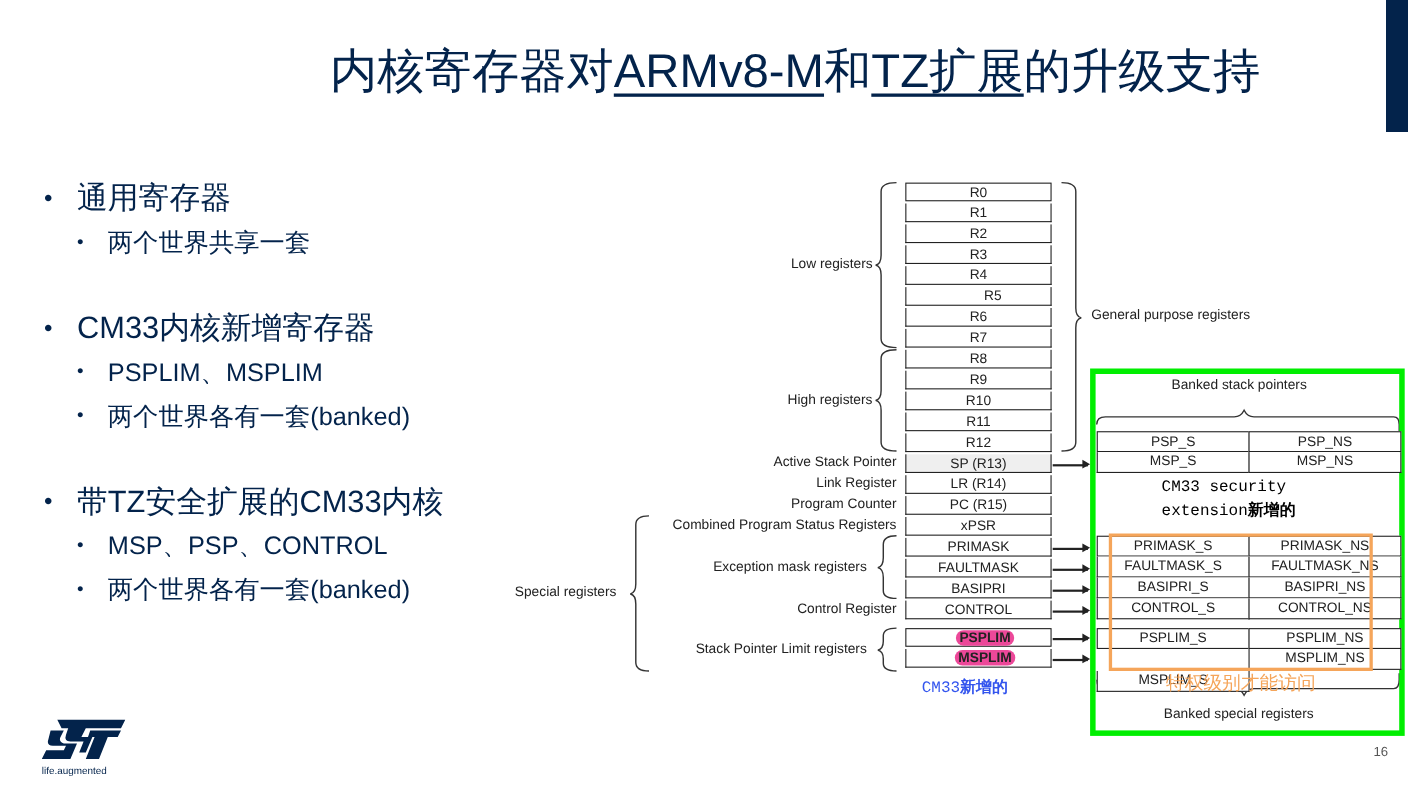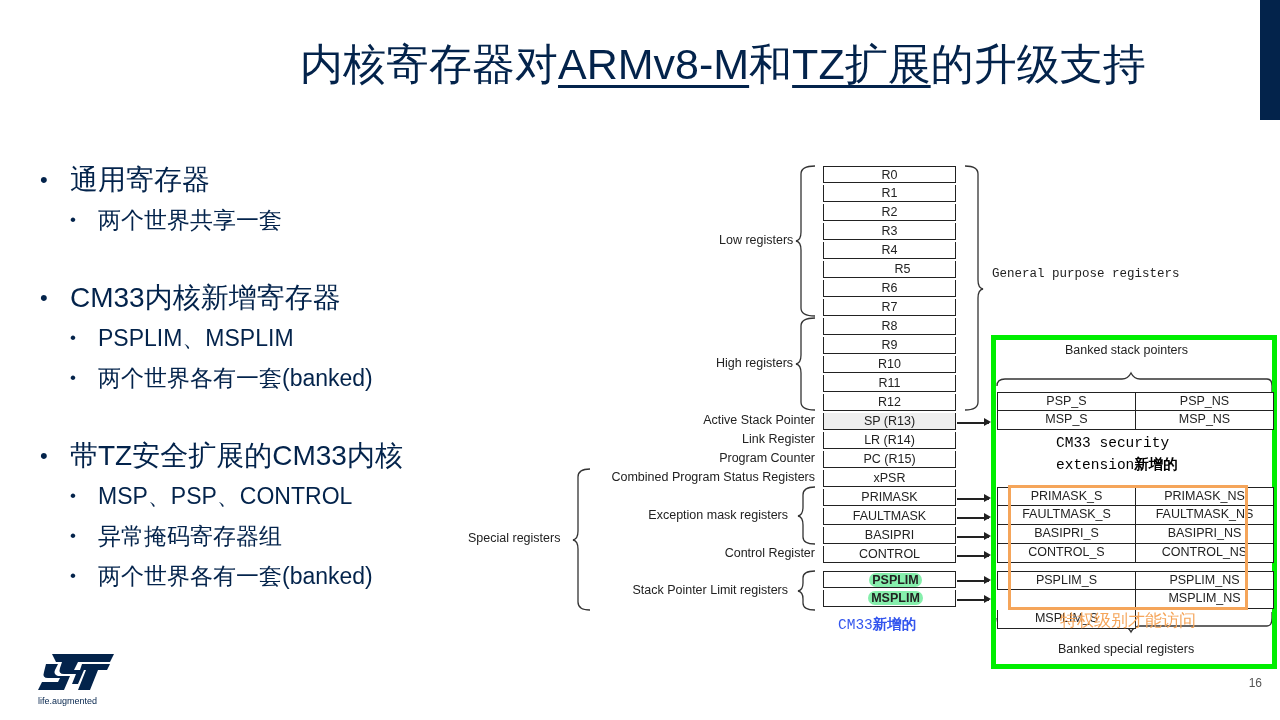--- a/index.html
+++ b/index.html
@@ -16,21 +16,21 @@
   .b2 { position: relative; font-size: 23px; padding-left: 58px; color: #03234b; line-height: 40px; }
   .b2::before { content: "•"; position: absolute; left: 30px; top: 0; font-size: 17px; }
   .gap { height: 38px; }
 
   .diagram { position: absolute; left: 460px; top: 160px; width: 820px; height: 520px; }
   .lbl { position: absolute; font-size: 12.5px; color: #222; white-space: nowrap; }
   .lbl.r { text-align: left; }
   .reg { position: absolute; left: 363px; width: 133px; height: 17px; border: 1.3px solid #222; border-top: none; font-size: 12.5px; color: #222; text-align: center; line-height: 17px; background: #fff; }
   .reg.first { border-top: 1.3px solid #222; }
   .reg.gray { background: #efefef; }
-  .hl { background: #86efac; border-radius: 7px; padding: 0 3px; font-weight: bold; margin-left: 12px; }
+  .hl { background: #ec4899; border-radius: 7px; padding: 0 3px; font-weight: bold; margin-left: 12px; }
   .bank { position: absolute; height: 19px; border: 1.3px solid #222; border-top: none; font-size: 12.5px; color: #222; text-align: center; line-height: 17px; background: #fff; width: 139px; }
   .bank.first { border-top: 1.3px solid #222; }
   .green { position: absolute; left: 531px; top: 175px; width: 286px; height: 334px; border: 5px solid #00ee00; }
   .orange { position: absolute; left: 548px; top: 325px; width: 240px; height: 125px; border: 3px solid #f5a55a; }
   .arrow { position: absolute; height: 1.5px; background: #222; }
   .arrow::after { content: ""; position: absolute; right: -2px; top: -4px; border-left: 7px solid #222; border-top: 4.5px solid transparent; border-bottom: 4.5px solid transparent; }
   .mono-green { position: absolute; font-family: "Liberation Mono", "DejaVu Sans Mono", monospace; color: #000000; font-size: 14.5px; white-space: nowrap; line-height: 21px; }
   .mono-blue { position: absolute; font-family: "Liberation Mono", "DejaVu Sans Mono", monospace; color: #3355ee; font-size: 14.5px; white-space: nowrap; }
   .mono-blue b, .mono-green b { font-family: "DejaVu Sans", sans-serif; font-weight: bold; }
   .orange-text { position: absolute; color: #f5a55a; font-size: 17px; white-space: nowrap; }
@@ -50,21 +50,20 @@
 <div class="bullets">
   <div class="b1">通用寄存器</div>
   <div class="b2">两个世界共享一套</div>
   <div class="gap"></div>
   <div class="b1">CM33内核新增寄存器</div>
   <div class="b2">PSPLIM、MSPLIM</div>
   <div class="b2">两个世界各有一套(banked)</div>
   <div class="gap"></div>
   <div class="b1">带TZ安全扩展的CM33内核</div>
   <div class="b2">MSP、PSP、CONTROL</div>
-  <div class="b2">异常掩码寄存器组</div>
   <div class="b2">两个世界各有一套(banked)</div>
 </div>
 
 <div class="diagram" id="diagram">
   <svg id="braces" width="820" height="520" style="position:absolute;left:0;top:0;" fill="none" stroke="#333" stroke-width="1.3">
 
     <path d="M355,6 Q341,6 341,14 L341,72 Q341,80 336,81 Q341,82 341,90 L341,148 Q341,156 355,156"></path>
 
     <path d="M355,158 Q341,158 341,166 L341,195 Q341,203 336,204 Q341,205 341,213 L341,242 Q341,250 355,250"></path>
 
@@ -109,21 +108,21 @@
       <div class="arrow" style="left: 497px; width: 32px; top: 338px;"></div>
       <div class="arrow" style="left: 497px; width: 32px; top: 357px;"></div>
       <div class="arrow" style="left: 497px; width: 32px; top: 376px;"></div>
       <div class="arrow" style="left: 497px; width: 32px; top: 395px;"></div>
       <div class="arrow" style="left: 497px; width: 32px; top: 420px;"></div>
       <div class="arrow" style="left: 497px; width: 32px; top: 439px;"></div>
     </div>
 
   <div class="lbl r" style="left: 259px; top: 73px;">Low registers</div>
   <div class="lbl r" style="left: 256px; top: 196px;">High registers</div>
-  <div class="lbl" style="left:532px;top:107px;font-family:Liberation Mono, monospace;">General purpose registers</div>
+  <div class="lbl" style="left:532px;top:119px;">General purpose registers</div>
   <div class="lbl r" style="right:465px;top:253px;">Active Stack Pointer</div>
   <div class="lbl r" style="right:465px;top:272px;">Link Register</div>
   <div class="lbl r" style="right:465px;top:291px;">Program Counter</div>
   <div class="lbl r" style="right:465px;top:310px;">Combined Program Status Registers</div>
   <div class="lbl r" style="right:492px;top:348px;">Exception mask registers</div>
   <div class="lbl" style="left:8px;top:371px;">Special registers</div>
   <div class="lbl r" style="right:465px;top:386px;">Control Register</div>
   <div class="lbl r" style="right:492px;top:423px;">Stack Pointer Limit registers</div>
 
   <div class="green"></div>

